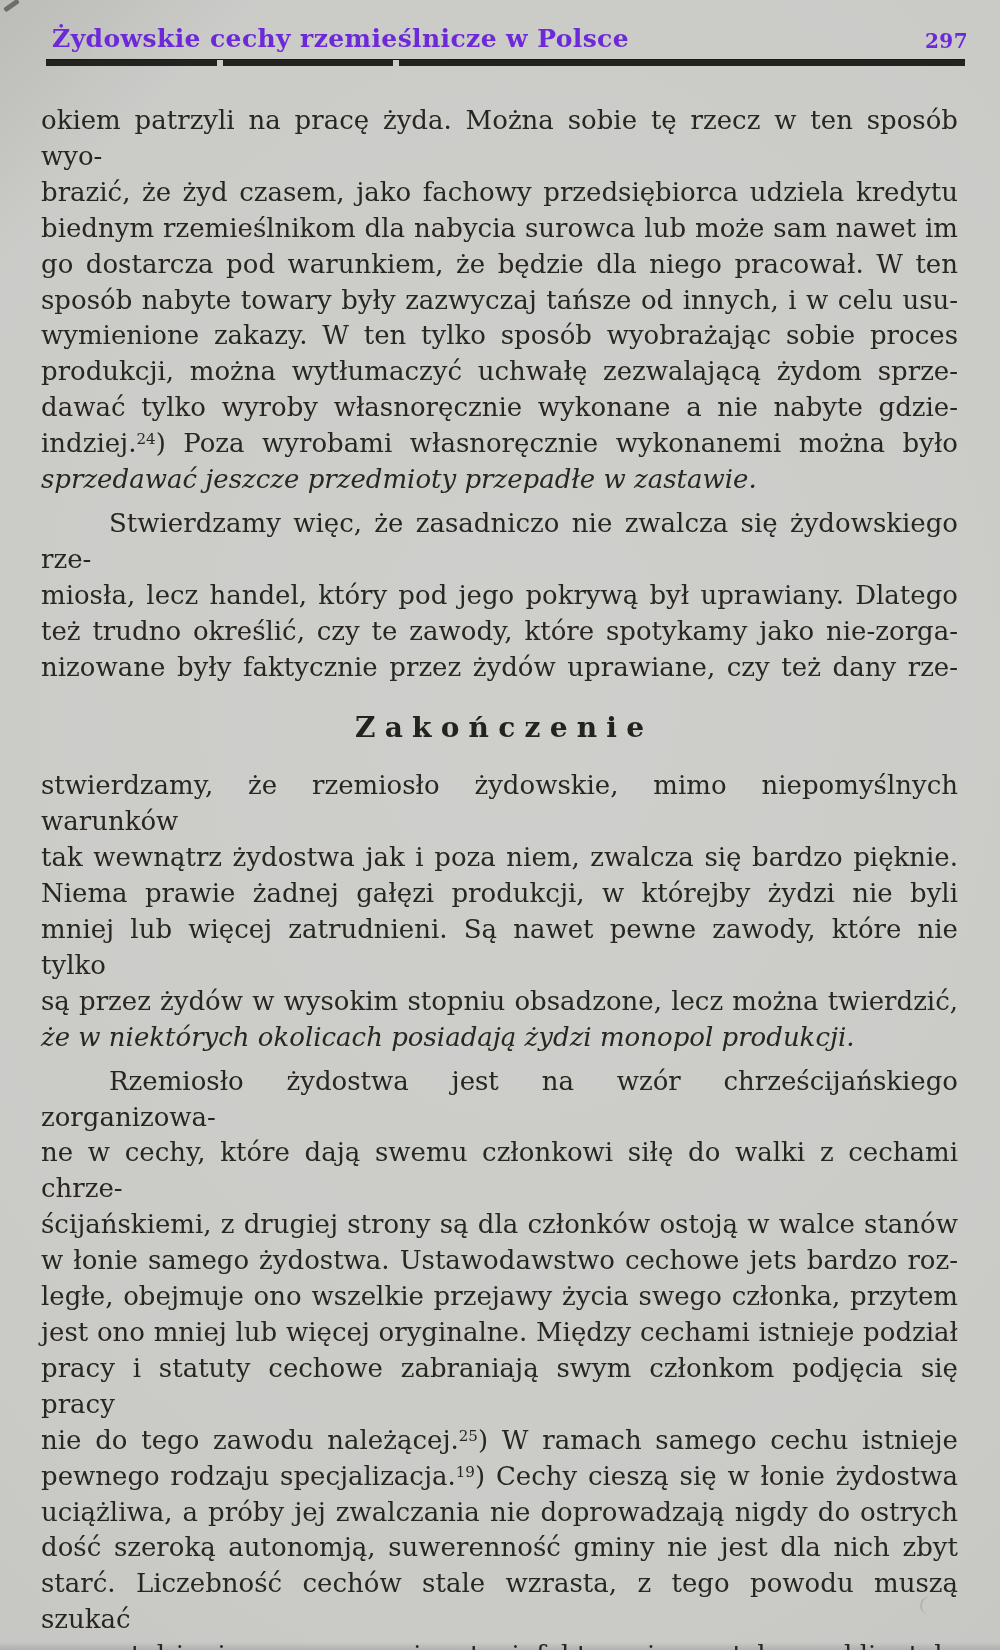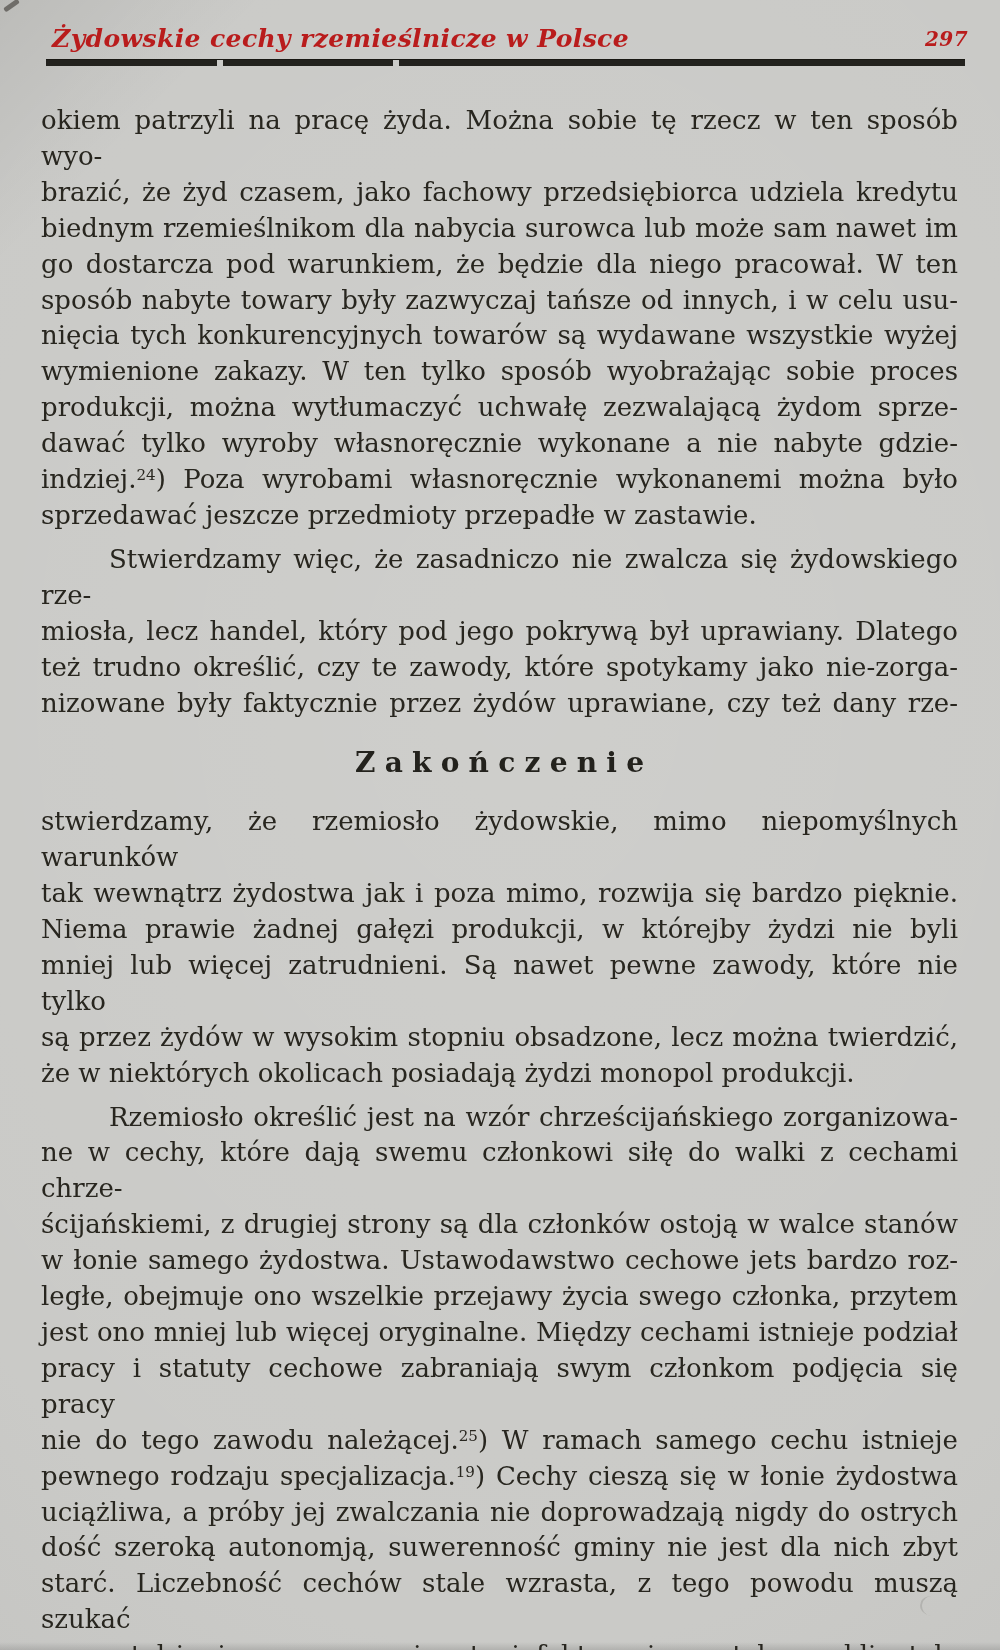--- a/index.html
+++ b/index.html
@@ -16,40 +16,40 @@
       linear-gradient(0deg, rgba(0,0,0,0.12), rgba(0,0,0,0) 8px),
       linear-gradient(135deg, rgba(0,0,0,0.07), rgba(0,0,0,0) 10%),
       radial-gradient(130% 105% at 52% 42%, rgba(255,255,255,0.10) 0%, rgba(255,255,255,0.02) 55%, rgba(0,0,0,0.06) 100%);
   }
   .corner-mark {
     position: absolute; left: 3px; top: 3px; width: 17px; height: 5px;
     background: #55534e; transform: rotate(-35deg); border-radius: 2px; opacity: .75;
   }
   .page-header {
     position: absolute; top: 24px; left: 52px; right: 32px;
-    display: flex; justify-content: space-between; align-items: center;
-    font-weight: bold; letter-spacing: 0.4px; color: #b91c1c; font-style: italic;
+    display: flex; justify-content: space-between; align-items: flex-end;
+    font-weight: bold; letter-spacing: 0.4px; color: #6d28d9;
   }
   .running-title { font-size: 25px; }
   .page-number { font-size: 20px; }
   .header-rule {
     position: absolute; top: 59px; left: 46px; right: 35px; height: 6px;
     background: linear-gradient(90deg,
       #23221e 0, #23221e 171px, rgba(0,0,0,0) 171px, rgba(0,0,0,0) 177px,
       #23221e 177px, #23221e 347px, rgba(0,0,0,0) 347px, rgba(0,0,0,0) 353px,
       #23221e 353px, #23221e 100%);
     border-top: 1px solid #191813;
   }
   .text-column {
     position: absolute; top: 95px; left: 33px; right: 34px;
     font-size: 26px; line-height: 35.9px; text-align: justify;
   }
   .paragraph { margin: 8px; }
   .line { text-align: justify; text-align-last: justify; }
-  .line.last { text-align-last: left; }
+  .line.last { text-align-last: left; font-style: italic; }
   .line.indent { text-indent: 68px; }
   sup.fn-ref, sup.fn-marker {
     font-size: 0.58em; line-height: 0; vertical-align: 0.55em; letter-spacing: 0;
   }
   .section-heading {
     margin: 24px 0 23px 0; text-align: center;
     font-size: 28px; font-weight: bold; letter-spacing: 0.33em;
     text-indent: 0.33em; color: #23221d;
   }
   .fn-sep { margin: 16px 0 10px -3px; width: 218px; height: 4px; background: #23221e; }
@@ -74,44 +74,43 @@
 <div class="header-rule"></div>
 
 <div class="text-column">
 
   <div class="paragraph">
       <div class="line">okiem patrzyli na pracę żyda. Można sobie tę rzecz w ten sposób wyo-</div>
       <div class="line">brazić, że żyd czasem, jako fachowy przedsiębiorca udziela kredytu</div>
       <div class="line">biednym rzemieślnikom dla nabycia surowca lub może sam nawet im</div>
       <div class="line">go dostarcza pod warunkiem, że będzie dla niego pracował. W ten</div>
       <div class="line">sposób nabyte towary były zazwyczaj tańsze od innych, i w celu usu-</div>
-      <div class="line">nięcia tych konkurencyjnych towarów są wydawane wszystkie wyżej</div>
       <div class="line">wymienione zakazy. W ten tylko sposób wyobrażając sobie proces</div>
       <div class="line">produkcji, można wytłumaczyć uchwałę zezwalającą żydom sprze-</div>
       <div class="line">dawać tylko wyroby własnoręcznie wykonane a nie nabyte gdzie-</div>
       <div class="line">indziej.<sup class="fn-ref">24</sup>) Poza wyrobami własnoręcznie wykonanemi można było</div>
       <div class="line last">sprzedawać jeszcze przedmioty przepadłe w zastawie.</div>
     </div>
     <div class="paragraph">
       <div class="line indent">Stwierdzamy więc, że zasadniczo nie zwalcza się żydowskiego rze-</div>
       <div class="line">miosła, lecz handel, który pod jego pokrywą był uprawiany. Dlatego</div>
       <div class="line">też trudno określić, czy te zawody, które spotykamy jako nie-zorga-</div>
       <div class="line">nizowane były faktycznie przez żydów uprawiane, czy też dany rze-</div>
     </div>
     <div class="section-heading">Zakończenie</div>
     <div class="paragraph">
       <div class="line">stwierdzamy, że rzemiosło żydowskie, mimo niepomyślnych warunków</div>
-      <div class="line">tak wewnątrz żydostwa jak i poza mimo, rozwija się bardzo pięknie.</div>
+      <div class="line">tak wewnątrz żydostwa jak i poza niem, zwalcza się bardzo pięknie.</div>
       <div class="line">Niema prawie żadnej gałęzi produkcji, w którejby żydzi nie byli</div>
       <div class="line">mniej lub więcej zatrudnieni. Są nawet pewne zawody, które nie tylko</div>
       <div class="line">są przez żydów w wysokim stopniu obsadzone, lecz można twierdzić,</div>
       <div class="line last">że w niektórych okolicach posiadają żydzi monopol produkcji.</div>
     </div>
     <div class="paragraph">
-      <div class="line indent">Rzemiosło określić jest na wzór chrześcijańskiego zorganizowa-</div>
+      <div class="line indent">Rzemiosło żydostwa jest na wzór chrześcijańskiego zorganizowa-</div>
       <div class="line">ne w cechy, które dają swemu członkowi siłę do walki z cechami chrze-</div>
       <div class="line">ścijańskiemi, z drugiej strony są dla członków ostoją w walce stanów</div>
       <div class="line">w łonie samego żydostwa. Ustawodawstwo cechowe jets bardzo roz-</div>
       <div class="line">ległe, obejmuje ono wszelkie przejawy życia swego członka, przytem</div>
       <div class="line">jest ono mniej lub więcej oryginalne. Między cechami istnieje podział</div>
       <div class="line">pracy i statuty cechowe zabraniają swym członkom podjęcia się pracy</div>
       <div class="line">nie do tego zawodu należącej.<sup class="fn-ref">25</sup>) W ramach samego cechu istnieje</div>
       <div class="line">pewnego rodzaju specjalizacja.<sup class="fn-ref">19</sup>) Cechy cieszą się w łonie żydostwa</div>
       <div class="line">uciążliwa, a próby jej zwalczania nie doprowadzają nigdy do ostrych</div>
       <div class="line">dość szeroką autonomją, suwerenność gminy nie jest dla nich zbyt</div>

